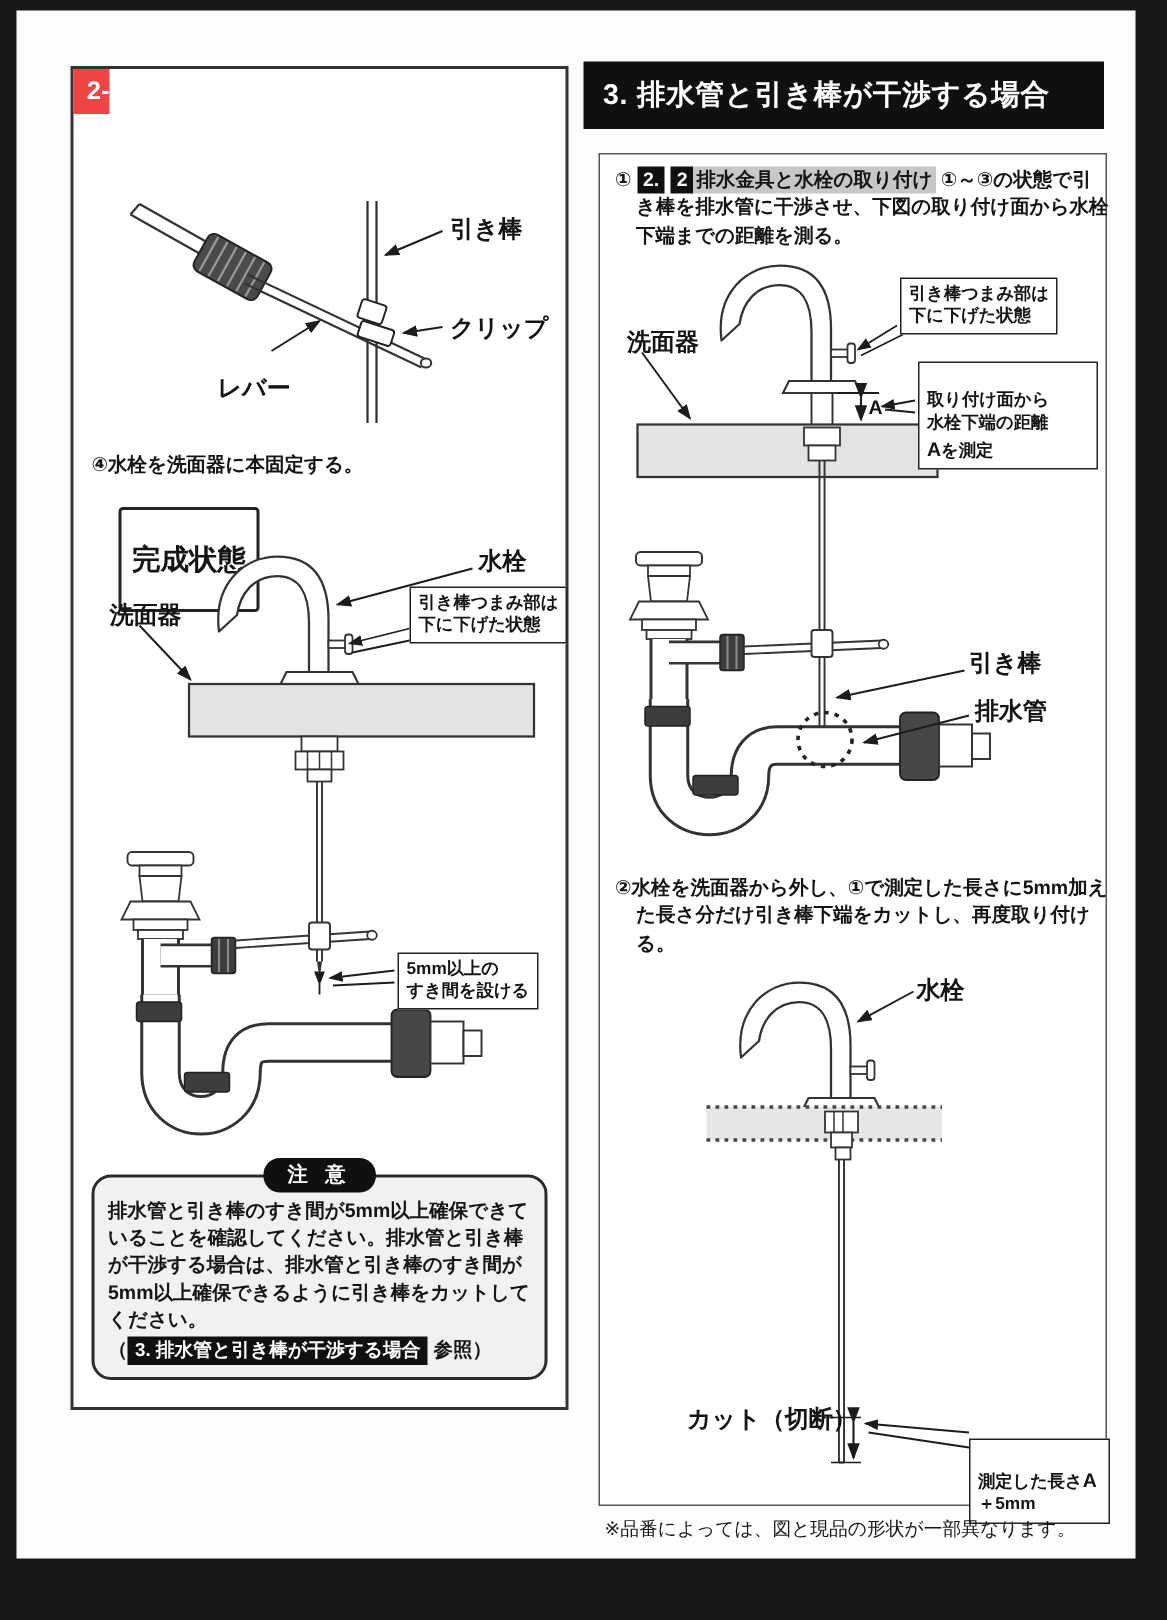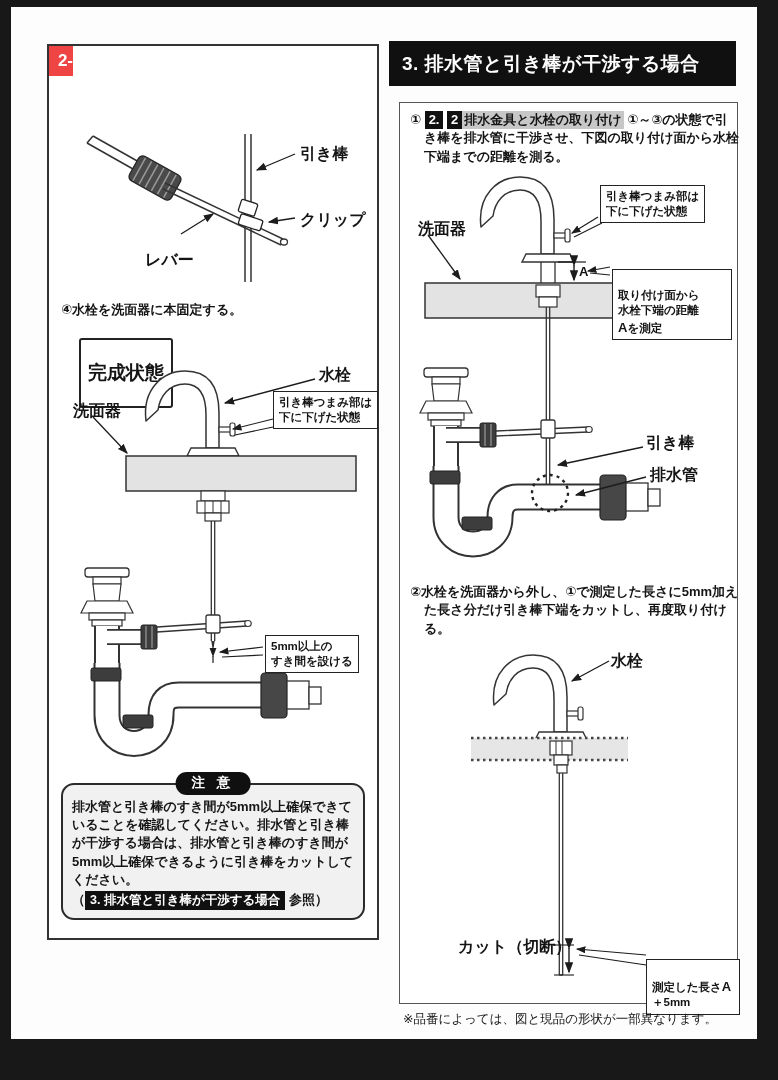--- a/index.html
+++ b/index.html
@@ -252,21 +252,21 @@
         <line x1="198" y1="52" x2="172" y2="68" stroke="#1c1c1c" stroke-width="1.2" marker-end="url(#a3)"></line>
         <line x1="202" y1="58" x2="174" y2="72" stroke="#1c1c1c" stroke-width="1.2"></line>
         <line x1="210" y1="102" x2="188" y2="106" stroke="#1c1c1c" stroke-width="1.2" marker-end="url(#a3)"></line>
         <line x1="210" y1="110" x2="190" y2="108" stroke="#1c1c1c" stroke-width="1.2"></line>
         <line x1="28" y1="70" x2="60" y2="114" stroke="#1c1c1c" stroke-width="1.3" marker-end="url(#a3)"></line>
         <line x1="243" y1="282" x2="158" y2="300" stroke="#1c1c1c" stroke-width="1.3" marker-end="url(#a3)"></line>
         <line x1="246" y1="312" x2="176" y2="330" stroke="#1c1c1c" stroke-width="1.3" marker-end="url(#a3)"></line>
       </svg>
       <div class="callout" style="left:200px;top:20px;">引き棒つまみ部は
 下に下げた状態</div>
-      <div class="callout" style="left:212px;top:76px;width:108px;margin-top:28px;">
+      <div class="callout" style="left:212px;top:76px;width:108px;">
         <span>取り付け面から
 水栓下端の距離
 </span><span style="font-size:13px;">A</span><span>を測定</span>
       </div>
       <div class="dimA" style="left:179px;top:99px;">A</div>
       <div class="lbl" style="left:18px;top:54px;">洗面器</div>
       <div class="lbl" style="left:246px;top:268px;">引き棒</div>
       <div class="lbl" style="left:250px;top:300px;">排水管</div>
     </div>
 

